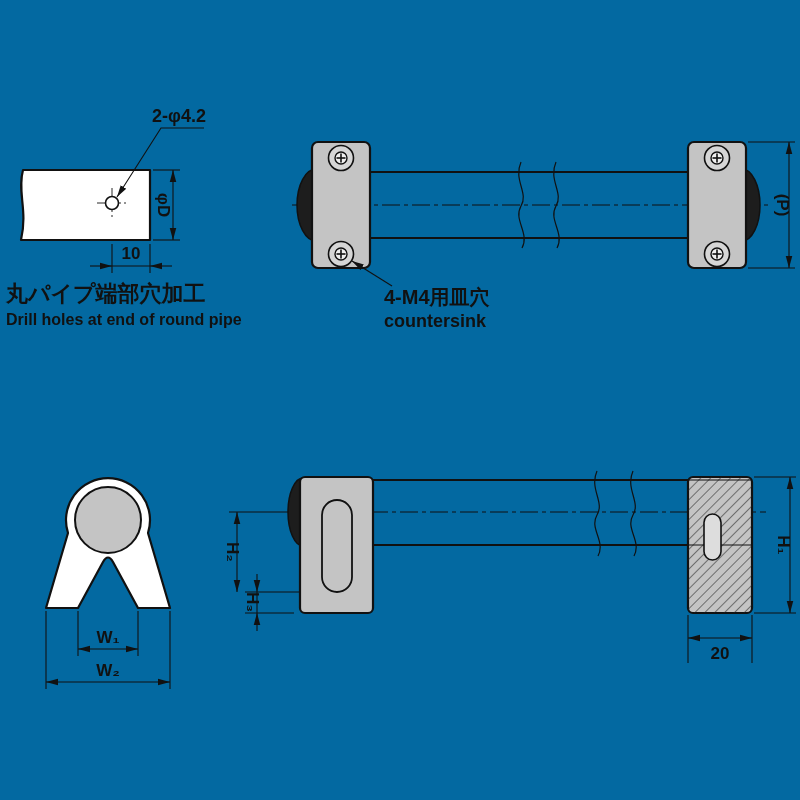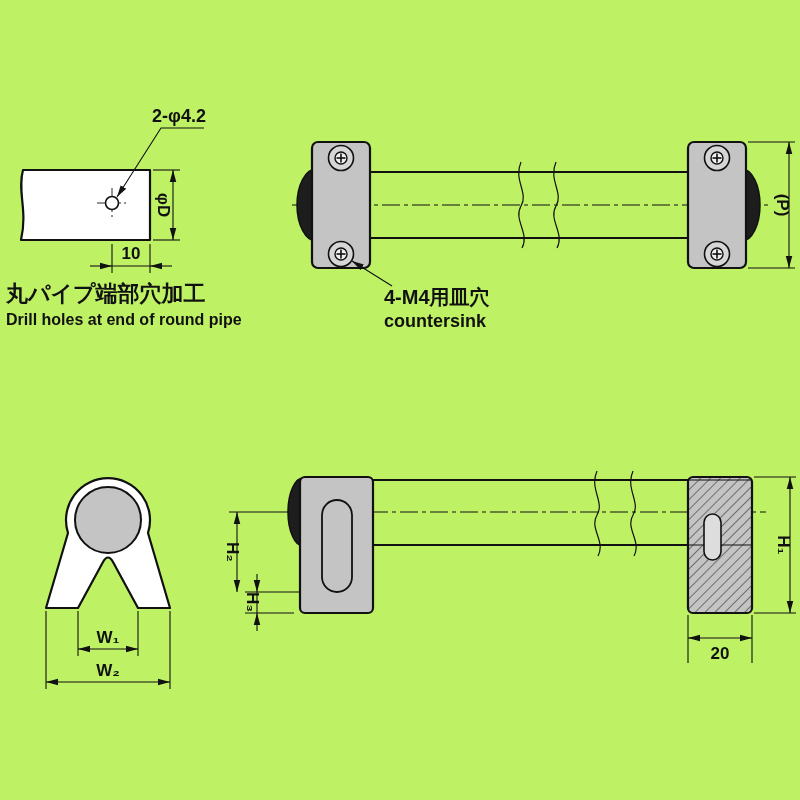--- a/index.html
+++ b/index.html
@@ -1,16 +1,16 @@
 <!DOCTYPE html>
 <html><head>
 <meta charset="utf-8">
 <style>
   html,body{margin:0;padding:0;background:#ffffff;}
-  .page{width:800px;height:800px;background:#bef264;position:relative;overflow:hidden;}
+  .page{width:800px;height:800px;background:#0369a1;position:relative;overflow:hidden;}
   svg{display:block;}
   .out{fill:none;stroke:#111;stroke-width:2.2;stroke-linejoin:round;}
   .outF{fill:#ffffff;stroke:#111;stroke-width:2.2;stroke-linejoin:round;}
   .thin{fill:none;stroke:#111;stroke-width:1.1;}
   .wavy{fill:none;stroke:#111;stroke-width:1.2;}
   .center{fill:none;stroke:#111;stroke-width:1;stroke-dasharray:18 4 4 4;}
   .cldash{fill:none;stroke:#111;stroke-width:0.9;stroke-dasharray:8 3 2 3;}
   .dim{font:700 17px "Liberation Sans","DejaVu Sans",sans-serif;fill:#111;}
   .lbl{font:700 18px "Liberation Sans","DejaVu Sans",sans-serif;fill:#111;}
   .cap-jp{font:700 22px "Liberation Sans","DejaVu Sans",sans-serif;fill:#111;}

